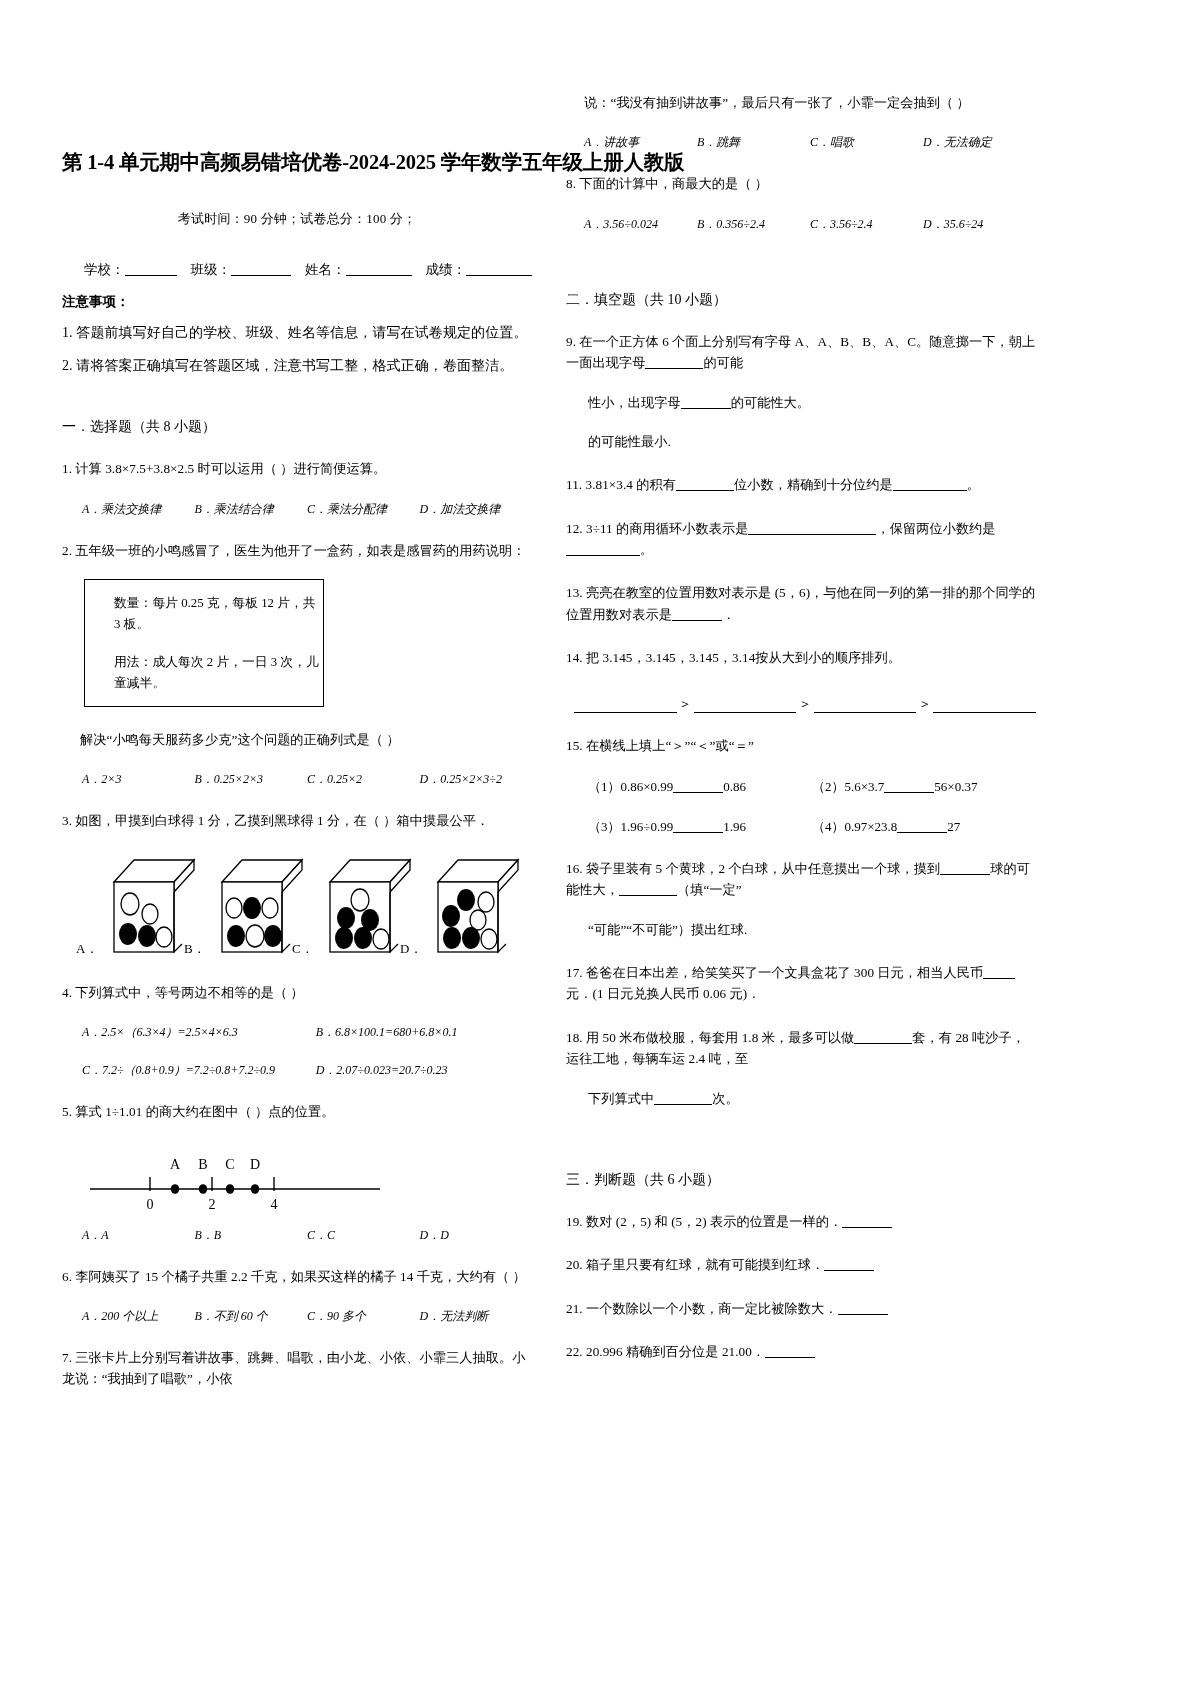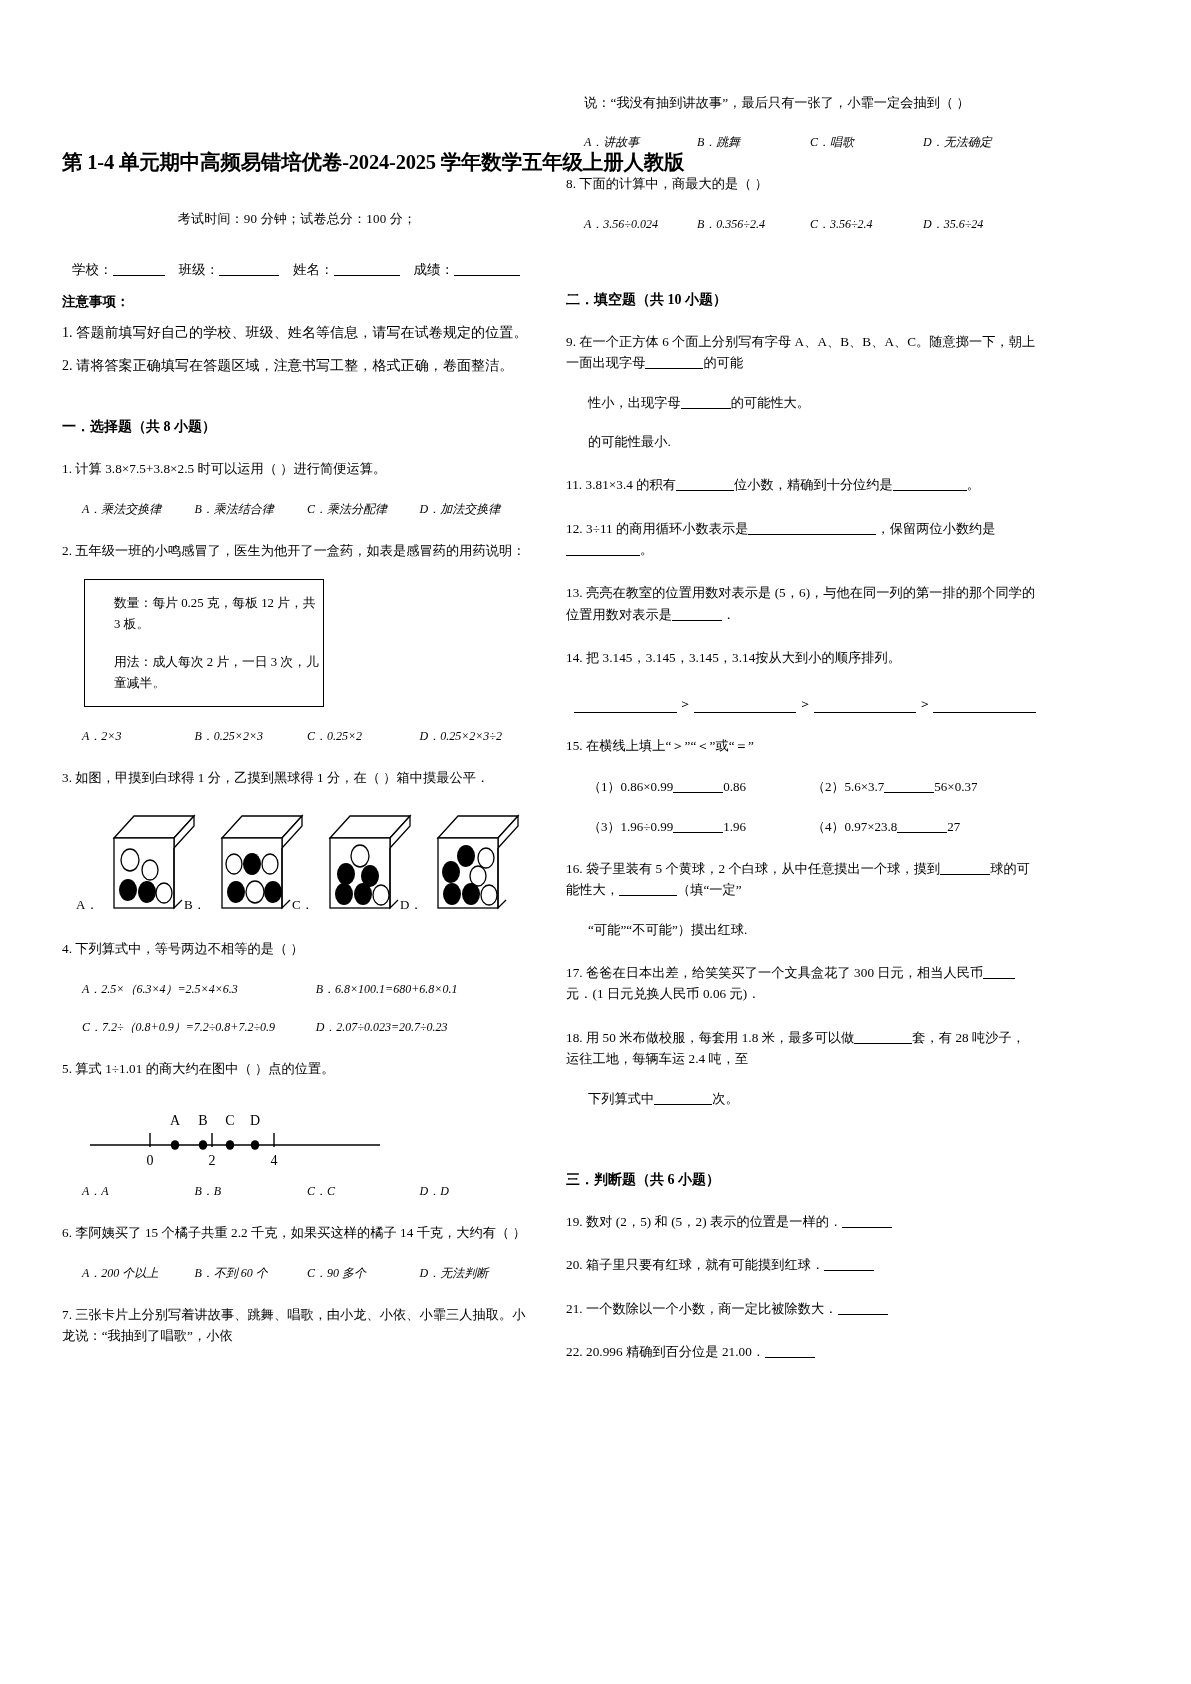--- a/index.html
+++ b/index.html
@@ -40,21 +40,21 @@
   .subtitle {
     text-align: center;
     font-size: 13px;
     margin-top: 34px;
     letter-spacing: 0.2px;
   }
   .idline {
     margin-top: 33px;
     font-size: 13.5px;
     display: flex;
-    justify-content: flex-start;
+    justify-content: flex-end;
     gap: 14px;
     padding-left: 10px;
   }
   .idline .fld { white-space: nowrap; }
   .ul {
     display: inline-block;
     border-bottom: 1.4px solid #000;
     vertical-align: -2px;
   }
   .u50 { width: 52px; }
@@ -66,21 +66,21 @@
     font-size: 13.5px;
     margin-top: 14px;
   }
   .para {
     font-size: 14px;
     margin-top: 11px;
     line-height: 1.55;
     letter-spacing: 0.1px;
   }
   .sec-h {
-    font-weight: bold;
+    font-weight: normal;
     font-size: 14px;
     margin-top: 42px;
   }
   .q {
     font-size: 13.2px;
     margin-top: 22px;
     line-height: 1.62;
     letter-spacing: 0.05px;
   }
   .q.tight { margin-top: 18px; }
@@ -200,20 +200,21 @@
       <span class="opt">D．加法交换律</span>
     </div>
 
     <div class="q">
       <span>2.</span>&nbsp;<span>五年级一班的小鸣感冒了，医生为他开了一盒药，如表是感冒药的用药说明：</span>
     </div>
     <div class="medbox">
       <div>数量：每片 0.25 克，每板 12 片，共 3 板。</div>
       <div>用法：成人每次 2 片，一日 3 次，儿童减半。</div>
     </div>
+    <div class="q" style="padding-left:18px;">解决“小鸣每天服药多少克”这个问题的正确列式是（    ）</div>
     <div class="opts w4">
       <span class="opt">A．2×3</span>
       <span class="opt">B．0.25×2×3</span>
       <span class="opt">C．0.25×2</span>
       <span class="opt">D．0.25×2×3÷2</span>
     </div>
 
     <div class="q">
       <span>3.</span>&nbsp;<span>如图，甲摸到白球得 1 分，乙摸到黑球得 1 分，在（    ）箱中摸最公平．</span>
     </div>

